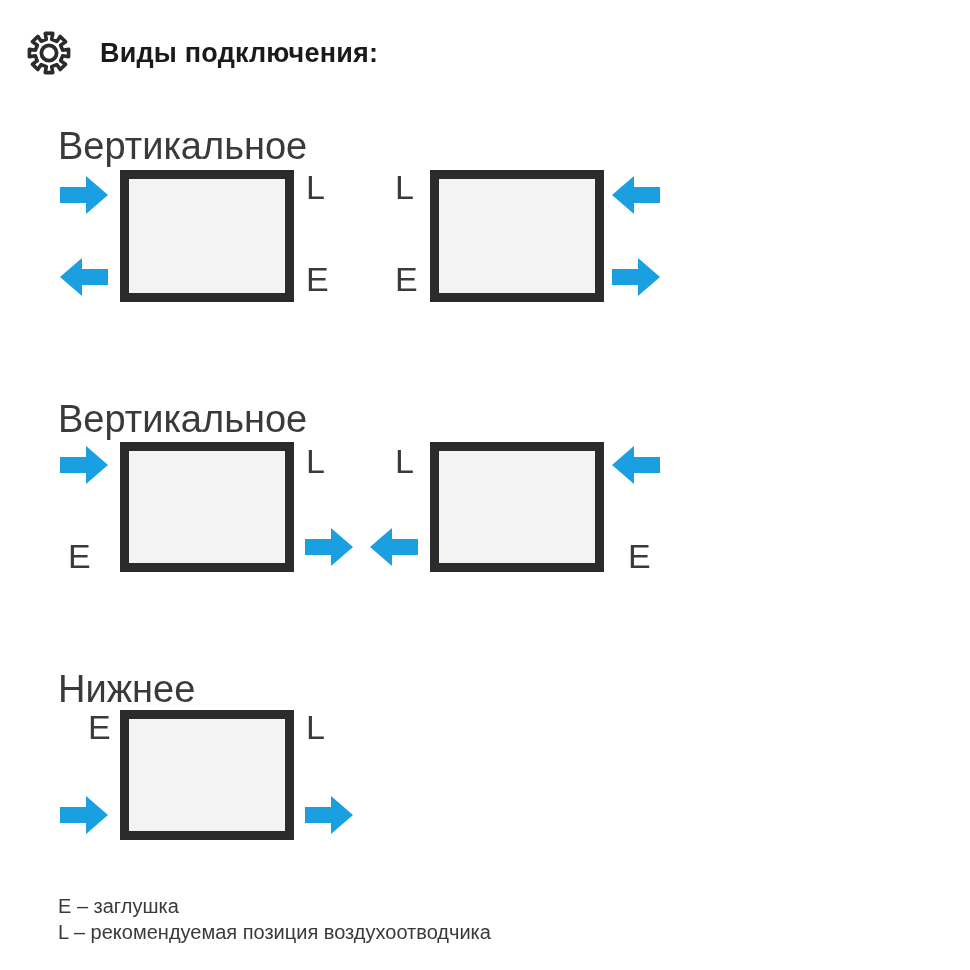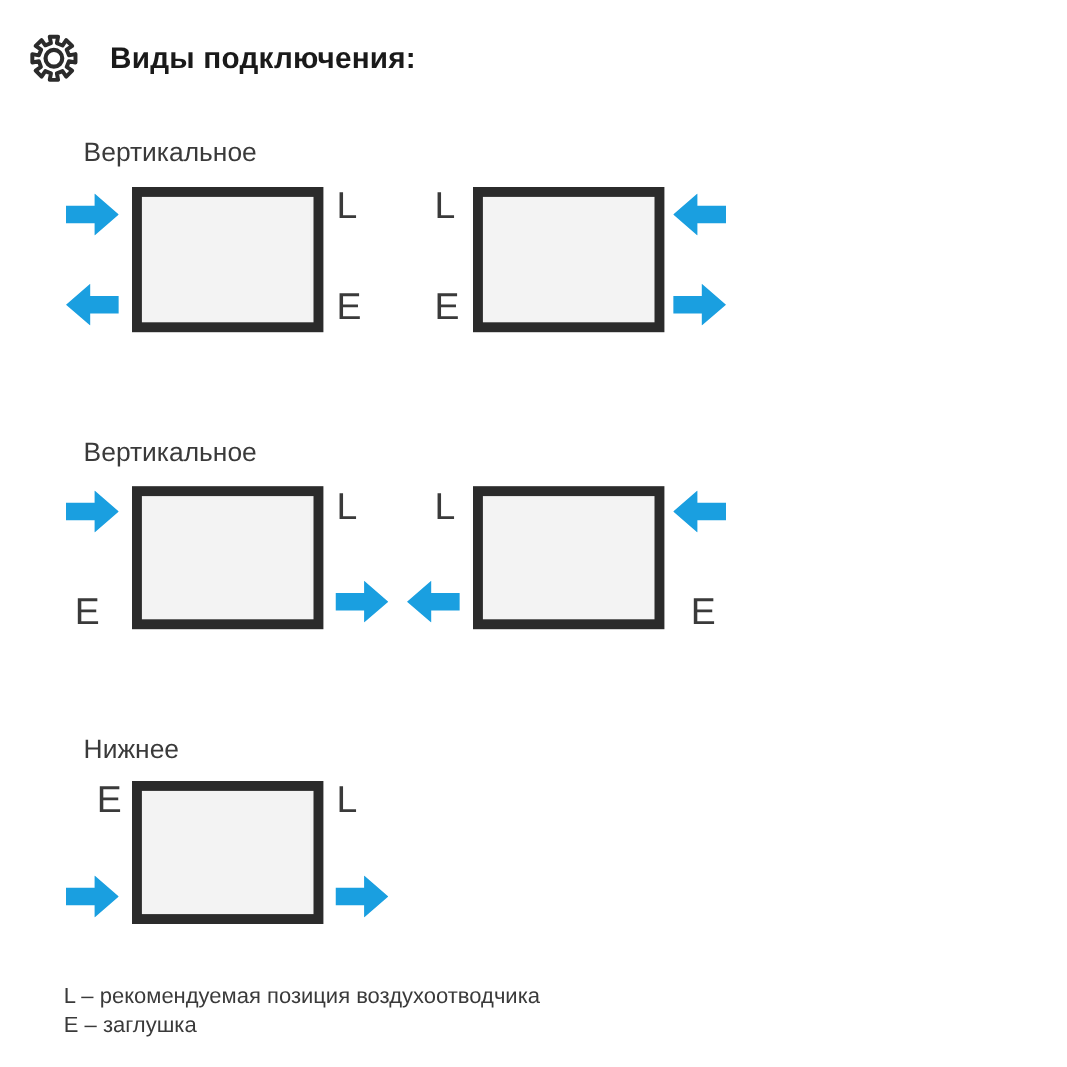--- a/index.html
+++ b/index.html
@@ -23,22 +23,22 @@
   }
   
   .gear{position:absolute;left:25px;top:29px;width:48px;height:48px;color:var(--outline-dark);}
   .page-title{
     position:absolute;left:100px;top:38px;
     font-size:27px;font-weight:bold;color:var(--title-black);
     letter-spacing:.2px;white-space:nowrap;
   }
   
   .section-title{
-    position:absolute;left:76px;
-    font-size:24px;font-weight:400;color:var(--text-dark);
+    position:absolute;left:58px;
+    font-size:38px;font-weight:400;color:var(--text-dark);
     line-height:1;white-space:nowrap;
   }
   
   .diagram{position:absolute;}
   .radiator{
     position:absolute;
     width:174px;height:130px;
     box-sizing:border-box;
     border:9px solid var(--outline-dark);
     background:var(--radiator-fill);
@@ -132,17 +132,17 @@
     <div class="port" style="left:251px;top:0;">L</div>
     <svg class="arrow" style="left:5px;top:86px;" viewBox="0 0 48 38">
         <polygon points="0,11 26,11 26,0 48,19 26,38 26,27 0,27" fill="currentColor"></polygon>
       </svg>
     <svg class="arrow" style="left:250px;top:86px;" viewBox="0 0 48 38">
         <polygon points="0,11 26,11 26,0 48,19 26,38 26,27 0,27" fill="currentColor"></polygon>
       </svg>
   </div>
 
   <div class="legend">
+    <div>E – заглушка</div>
     <div>L – рекомендуемая позиция воздухоотводчика</div>
-    <div>E – заглушка</div>
   </div>
 
 </div>
 
 </body></html>

